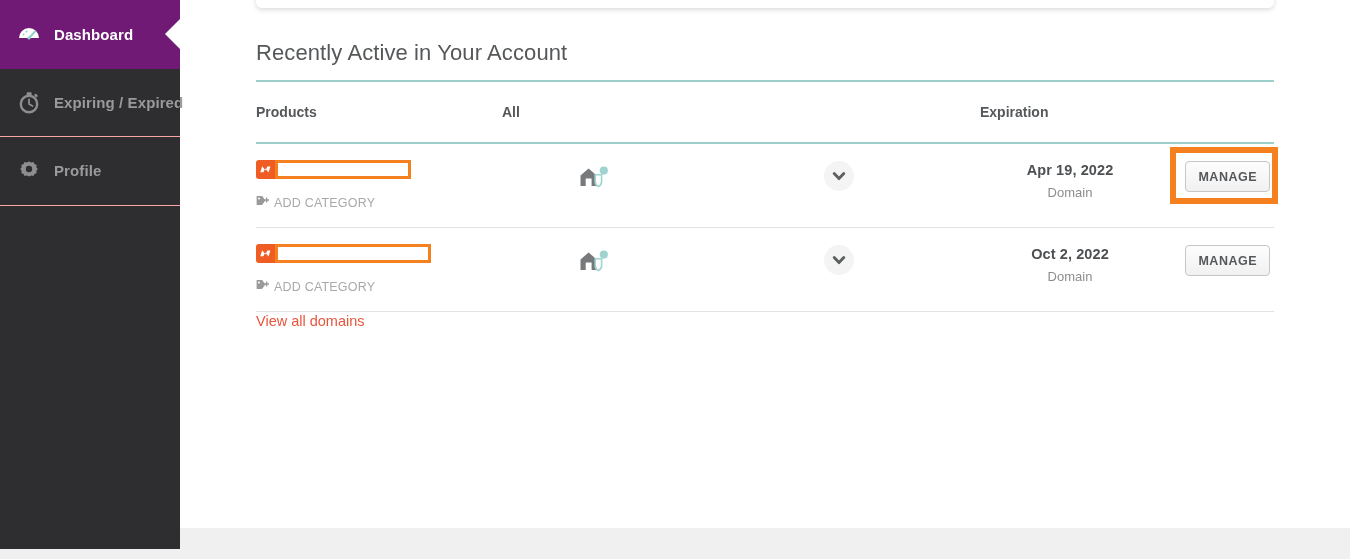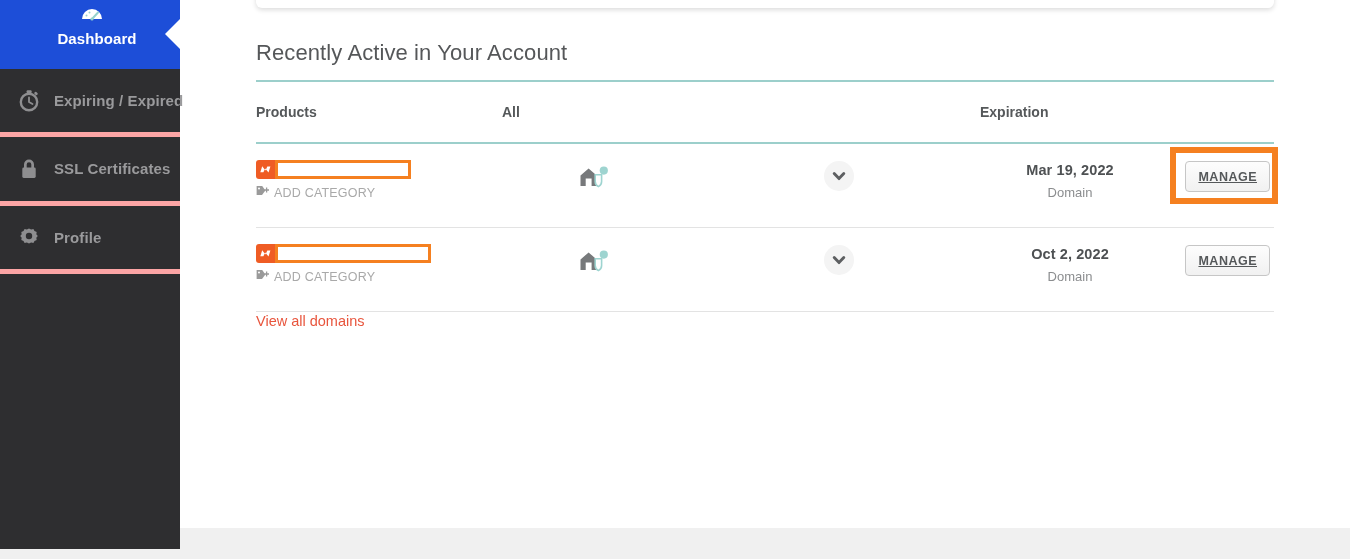--- a/index.html
+++ b/index.html
@@ -20,24 +20,24 @@
     width:180px; height:549px;
     background:#2e2e30;
     z-index:20;
   }
   .nav-item {
     position:relative;
     height:68.6px;
     display:flex; align-items:center;
     padding-left:14px;
     cursor:pointer;
-    border-bottom:5px solid #fca5a5;
+    border-bottom:1px solid #fca5a5;
   }
   .nav-item:first-child { border-bottom:none; }
-  .nav-item.active { background:#1d4ed8;flex-direction:column; }
+  .nav-item.active { background:#701a75; }
   .nav-item .ico {
     width:30px; height:30px;
     display:flex; align-items:center; justify-content:center;
     flex:0 0 30px;
     margin-right:10px;
   }
   .nav-item .ico svg { display:block; }
   .nav-label {
     font-size:15px;
     font-weight:bold;
@@ -116,21 +116,21 @@
     flex:0 0 19px;
   }
   .redact {
     height:19px;
     border:3px solid #f58020;
     background:#ffffff;
     flex:0 0 auto;
   }
   .add-category {
     display:flex; align-items:center;
-    margin-top:6px;
+    margin-top:16px;
     cursor:pointer;
   }
   .add-category .tag-ico { margin-right:4px; display:block; }
   .add-category span {
     font-size:12.5px;
     color:#a9a9a9;
     letter-spacing:.2px;
   }
 
   .prod-cell { display:flex; align-items:flex-start; padding-top:2px; }
@@ -168,21 +168,20 @@
     padding:0 12px;
     border:1px solid #c6c6c6;
     border-radius:4px;
     background:linear-gradient(to bottom,#fdfdfd 0%,#f1f1f1 100%);
     font-family:"Liberation Sans", sans-serif;
     font-size:12.5px;
     font-weight:bold;
     letter-spacing:.5px;
     color:#55585a;
     cursor:pointer;
-    text-decoration:underline;
   }
   .highlight-box {
     position:absolute;
     border:6px solid #f58020;
     pointer-events:none;
   }
 
   .view-all {
     display:inline-block;
     font-size:14.5px;
@@ -232,29 +231,20 @@
           <rect x="10.6" y="3.2" width="5" height="3" rx="1" fill="#8e8e90"></rect>
           <rect x="18.2" y="5.2" width="3.6" height="2.6" rx="1.1" fill="#8e8e90" transform="rotate(40 20 6.5)"></rect>
         </svg>
       </span>
       <span class="nav-label">Expiring / Expired</span>
     </div>
 
 
 
 
-    <div class="nav-item">
-      <span class="ico">
-        <svg width="26" height="26" viewBox="0 0 26 26">
-          <path d="M8 12 L8 8.6 A5 5 0 0 1 18 8.6 L18 12 L15.3 12 L15.3 8.6 A2.3 2.3 0 0 0 10.7 8.6 L10.7 12 Z" fill="#8e8e90"></path>
-          <rect x="6.3" y="11.6" width="13.4" height="10.4" rx="1.4" fill="#8e8e90"></rect>
-        </svg>
-      </span>
-      <span class="nav-label">SSL Certificates</span>
-    </div>
 
 
     <div class="nav-item">
       <span class="ico">
         <svg width="26" height="26" viewBox="0 0 26 26">
           <path d="M13 3.4 l2.1 1.1 2.3-.6 1.1 2.1 2.2 .9 -.4 2.3 1.5 1.8 -1.5 1.8 .4 2.3 -2.2 .9 -1.1 2.1 -2.3-.6 -2.1 1.1 -2.1-1.1 -2.3 .6 -1.1-2.1 -2.2-.9 .4-2.3 -1.5-1.8 1.5-1.8 -.4-2.3 2.2-.9 1.1-2.1 2.3 .6 Z" fill="#8e8e90"></path>
           <circle cx="13" cy="11" r="3.2" fill="#2e2e30"></circle>
         </svg>
       </span>
       <span class="nav-label">Profile</span>
@@ -319,21 +309,21 @@
 
         <div class="col-chev chev-cell">
           <span class="chev-btn">
             <svg width="16" height="16" viewBox="0 0 16 16">
               <path d="M3.2 5.6 L8 10.6 L12.8 5.6" stroke="#5d5f61" stroke-width="2.9" fill="none" stroke-linecap="round" stroke-linejoin="round"></path>
             </svg>
           </span>
         </div>
 
         <div class="col-exp exp-cell">
-          <div class="exp-date">Mar 19, 2022</div>
+          <div class="exp-date">Apr 19, 2022</div>
           <div class="exp-type">Domain</div>
         </div>
 
         <div class="col-act act-cell">
           <button class="manage-btn">MANAGE</button>
           <span class="highlight-box" style="right:-4px; top:-13px; width:108px; height:57px;"></span>
         </div>
       </div>
 
       <div class="hr-gray"></div>

